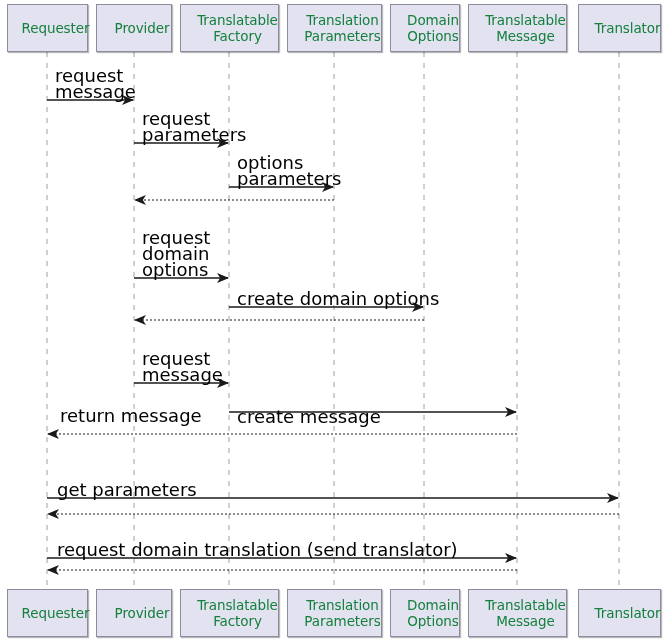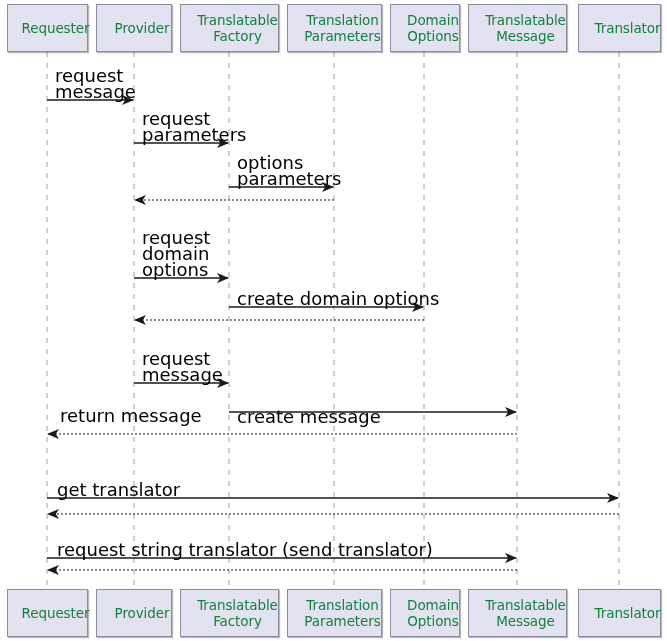--- a/index.html
+++ b/index.html
@@ -127,17 +127,17 @@
       <div class="msg-label" style="left: 237px; top: 155px;">options
 parameters</div>
       <div class="msg-label" style="left: 142px; top: 230px;">request
 domain
 options</div>
       <div class="msg-label" style="left: 237px; top: 291px;">create domain options</div>
       <div class="msg-label" style="left: 142px; top: 351px;">request
 message</div>
       <div class="msg-label" style="left: 237px; top: 409px;">create message</div>
       <div class="msg-label" style="left: 60px; top: 408px;">return message</div>
-      <div class="msg-label" style="left: 57px; top: 482px;">get translator</div>
-      <div class="msg-label" style="left: 57px; top: 542px;">request string translator (send translator)</div>
+      <div class="msg-label" style="left: 57px; top: 482px;">get parameters</div>
+      <div class="msg-label" style="left: 57px; top: 542px;">request domain translation (send translator)</div>
     </div>
 
 </div>
 
 </body></html>

